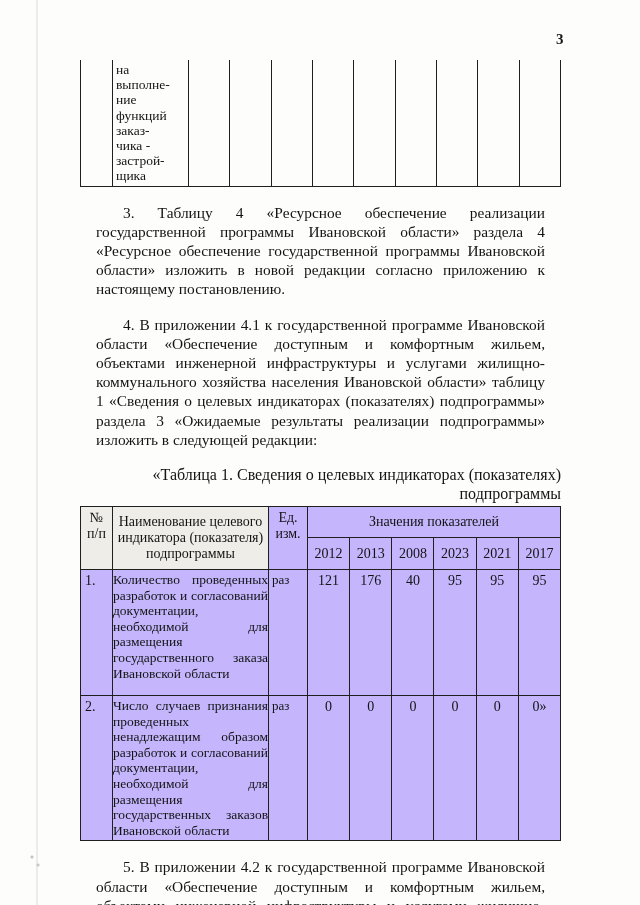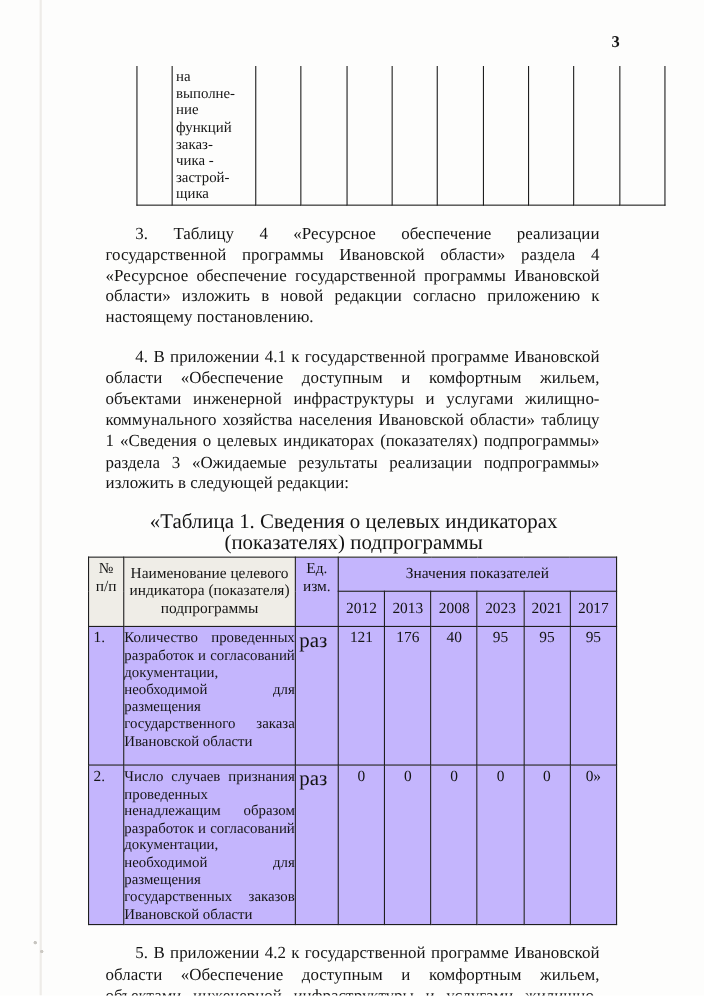--- a/index.html
+++ b/index.html
@@ -7,41 +7,41 @@
   .page{position:relative;width:640px;height:905px;background:#fdfdfc;
         font-family:"Liberation Serif",serif;color:#141414;overflow:hidden;}
   .scan-line{position:absolute;left:36px;top:0;width:2px;height:905px;background:#eeece8;}
   .smudge{position:absolute;left:28px;top:852px;width:16px;height:18px;background:
       radial-gradient(circle at 4px 5px,#c7c5c0 1.3px,transparent 1.8px),
       radial-gradient(circle at 10px 13px,#ccc9c3 1.3px,transparent 1.8px);}
   .page-num{position:absolute;top:31px;left:556px;font-size:15px;font-weight:bold;}
   .content{position:absolute;left:80px;top:60px;width:481px;}
 
   table{border-collapse:collapse;table-layout:fixed;width:481px;}
-  .toptable{margin-bottom:4px;margin-left:44px;}
+  .toptable{margin-bottom:4px;}
   .toptable td{border:1px solid #1f1f1f;border-top:none;vertical-align:top;
       font-size:13.5px;line-height:15.2px;padding:2px 3px;height:121px;}
   .pre{white-space:pre-line;}
 
   .para{font-size:15.4px;line-height:19.2px;text-align:justify;text-indent:27px;margin:16px;}
-  .tbl-title{font-size:19px;line-height:19px;margin:1px 0 3px 0;padding-left:2px;text-align:center;}
+  .tbl-title{font-size:16px;line-height:19px;margin:1px 0 3px 0;padding-left:2px;text-align:right;}
 
   .maintable{margin-bottom:10px;}
   .maintable th,.maintable td{border:1px solid #1f1f1f;background:#c4b5fd;}
   .maintable th{font-weight:normal;font-size:13.5px;text-align:center;
       vertical-align:middle;padding:2px;line-height:16px;}
   .maintable th.shaded{background:#efede7;}
   .maintable th.top-align{vertical-align:top;padding-top:3px;}
   .maintable th.year{font-size:14px;height:27px;}
   .maintable tr.group-row th{height:26px;font-size:14px;}
 
   .maintable td.num{vertical-align:top;font-size:14px;text-align:left;padding:3px 2px 0 4px;}
   .maintable td.name{vertical-align:top;font-size:13.5px;line-height:15.6px;
       text-align:justify;padding:2px 0;}
-  .maintable td.unit{vertical-align:top;font-size:19px;text-align:left;padding:2px 2px 0 3px;}
+  .maintable td.unit{vertical-align:top;font-size:13px;text-align:left;padding:2px 2px 0 3px;}
   .maintable td.val{vertical-align:top;text-align:center;font-size:14px;padding-top:3px;}
   .maintable tr.row1 td{height:121px;}
   .maintable tr.row2 td{height:135px;}
 </style>
 </head>
 <body>
 
 <div class="page">
   <div class="scan-line"></div>
   <div class="smudge"></div>

